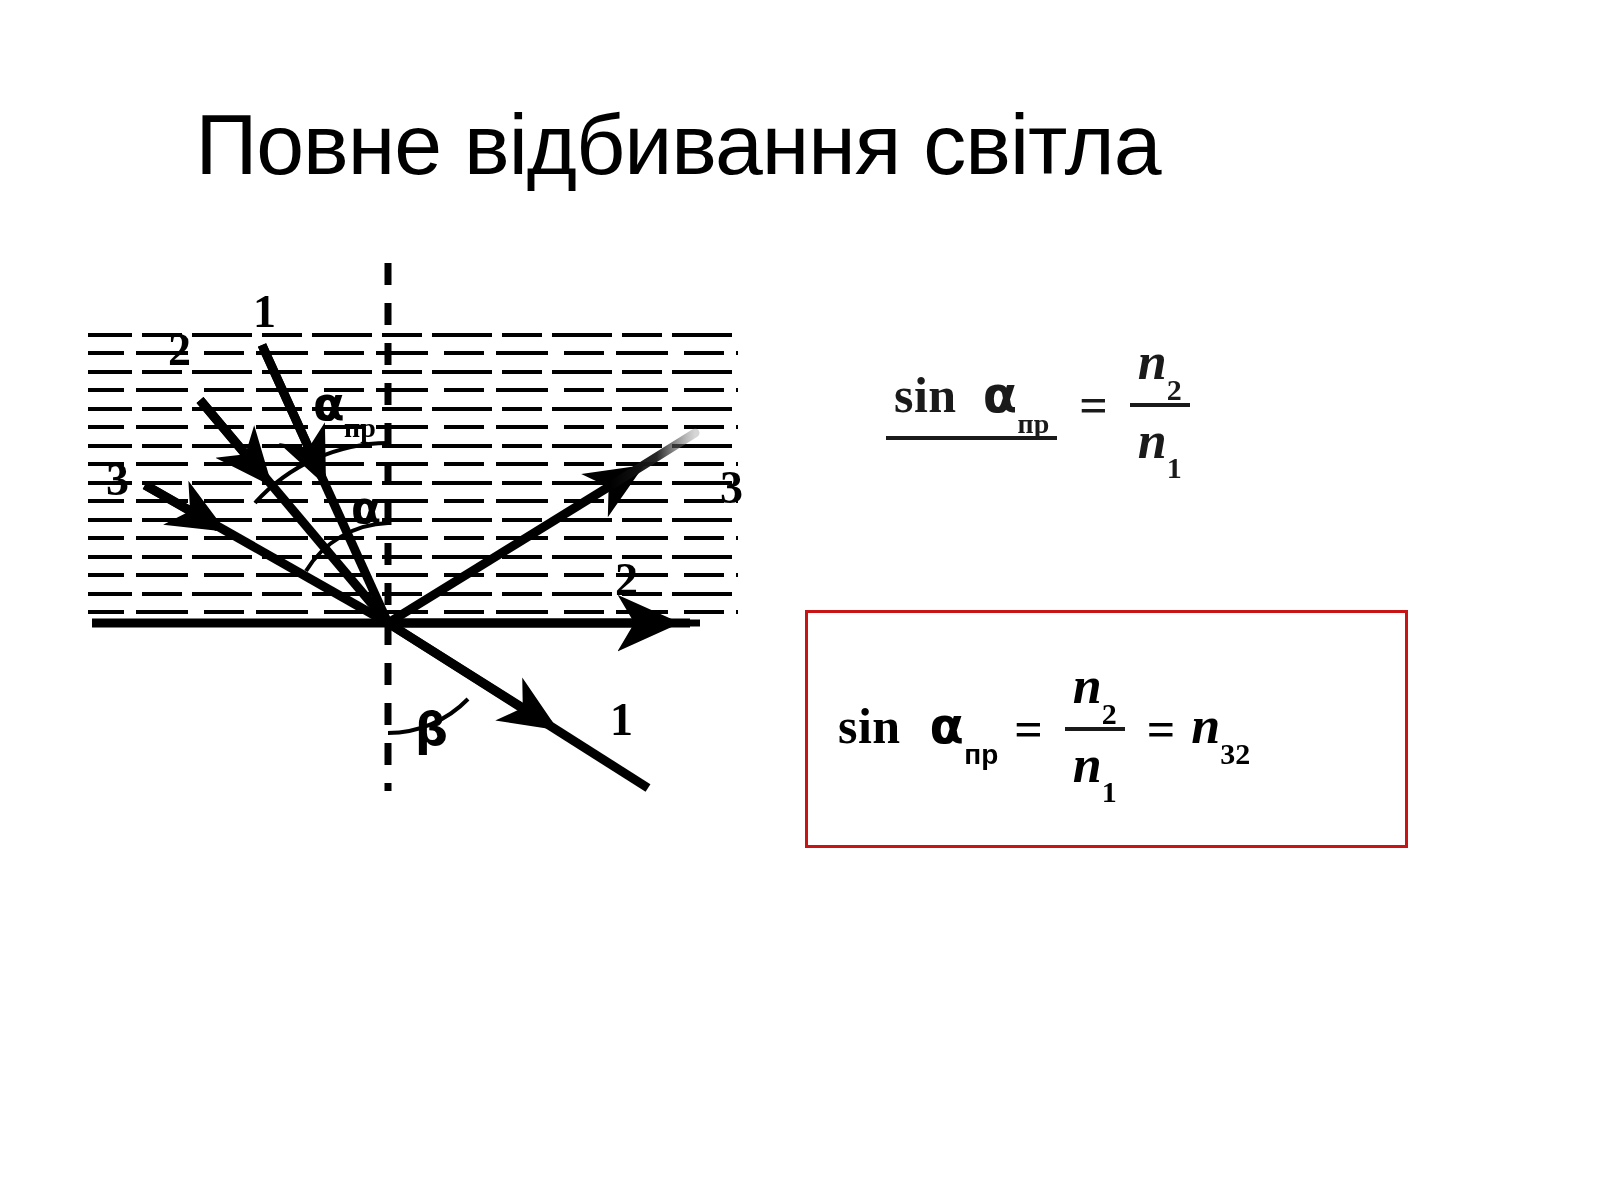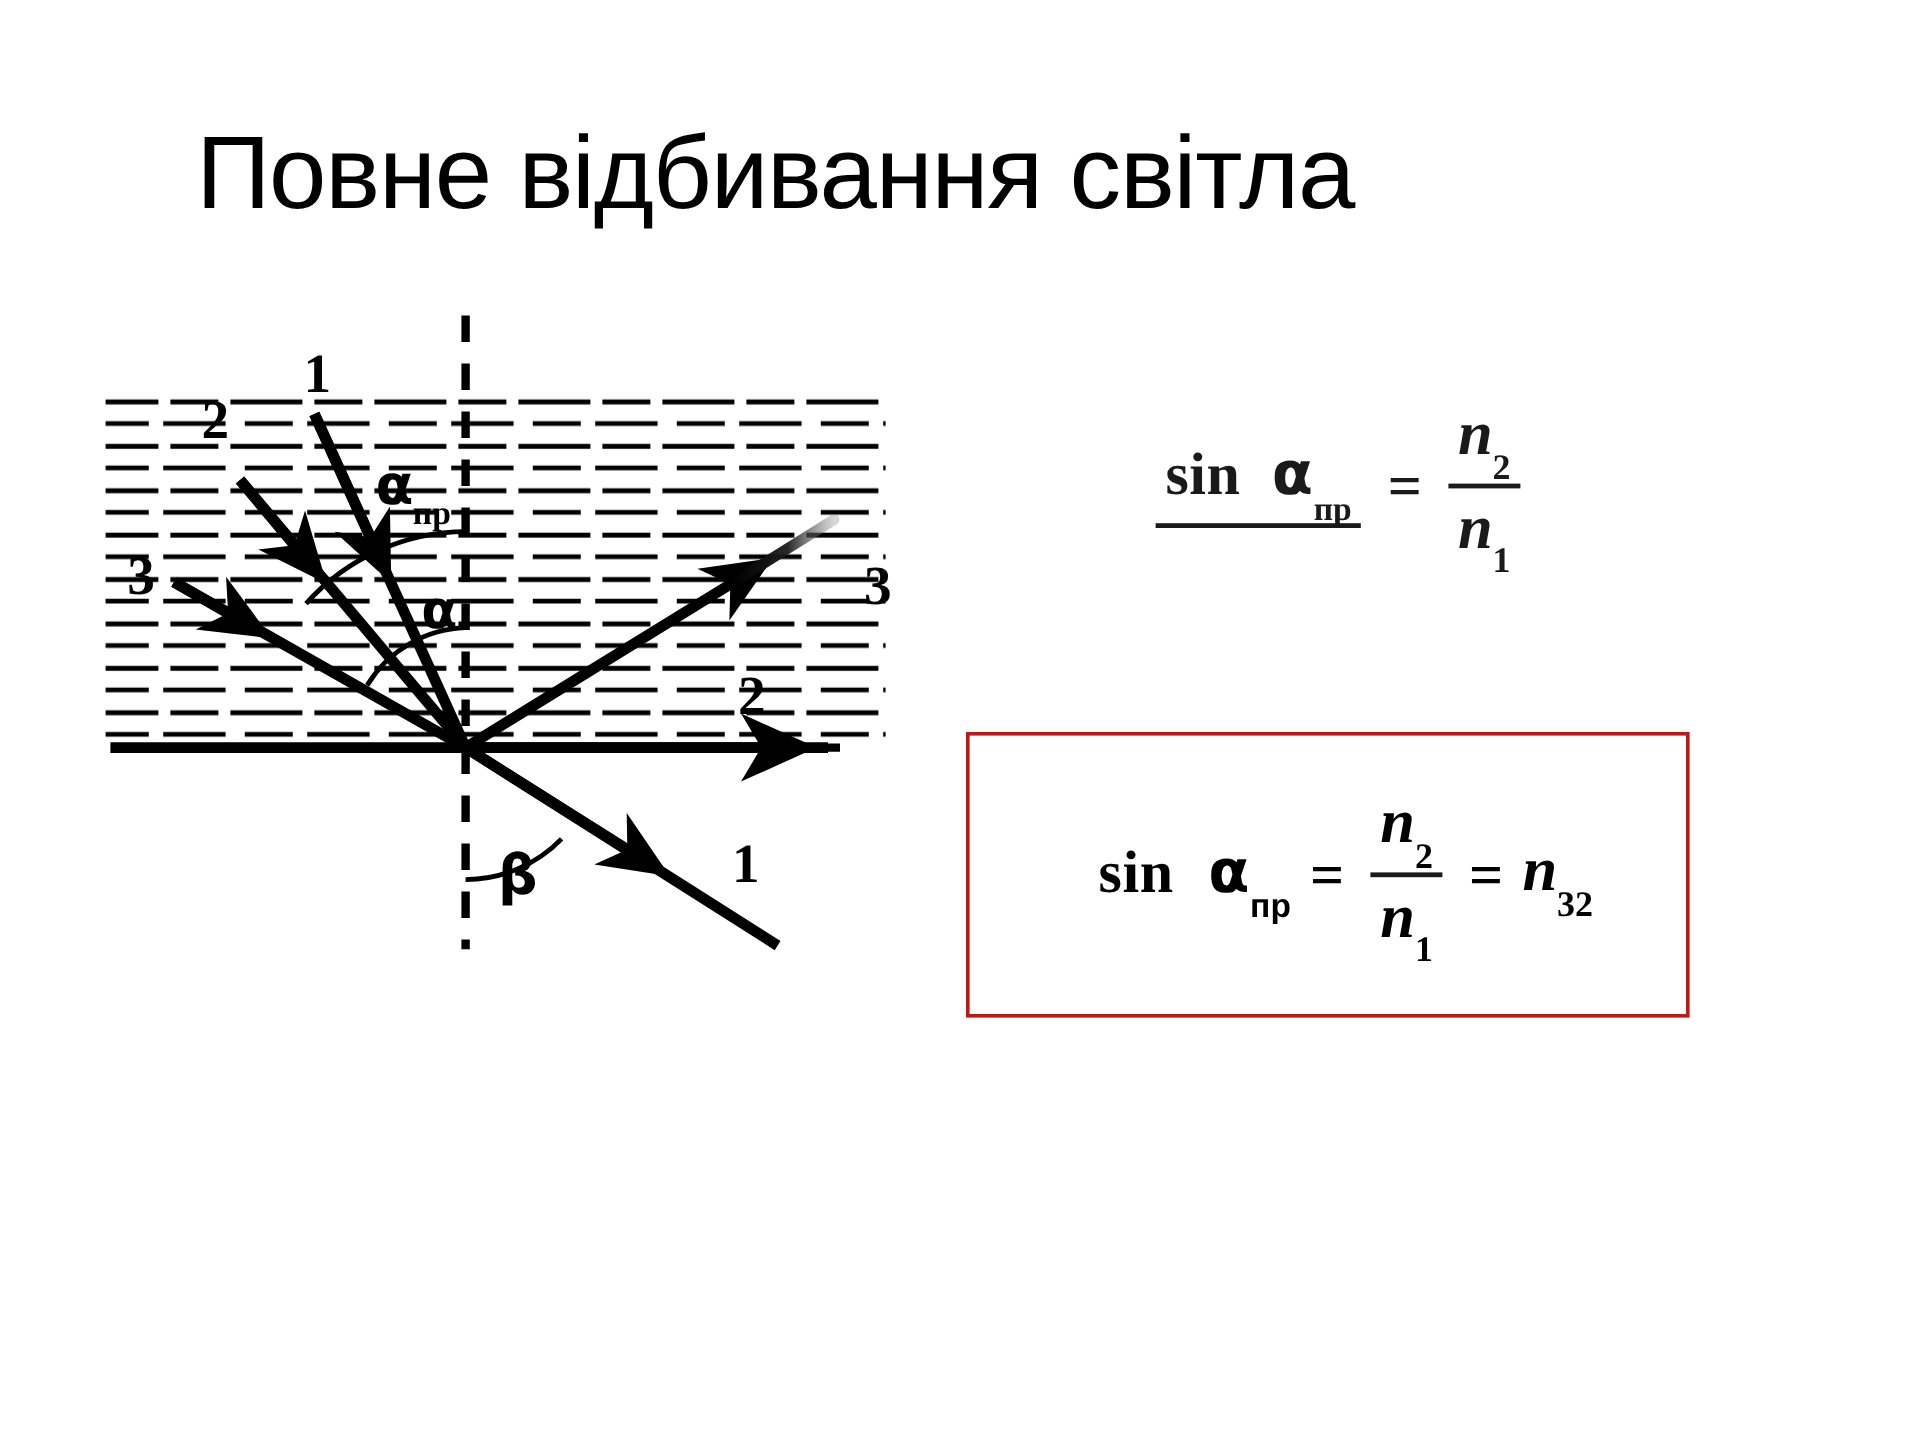--- a/index.html
+++ b/index.html
@@ -22,20 +22,21 @@
     left: 0;
     top: 95px;
     width: 1292px;
     text-align: center;
     font-family: "Liberation Sans", sans-serif;
     font-size: 86px;
     font-weight: 400;
     color: #000000;
     letter-spacing: -1px;
     white-space: nowrap;
+    padding-left: 32px;
   }
 
   
   #diagram-figure {
     position: absolute;
     left: 70px;
     top: 255px;
     width: 700px;
     height: 570px;
   }
@@ -66,21 +67,21 @@
     border: 3px solid #C71414;
     box-sizing: border-box;
     background: #ffffff;
   }
 
   
   .eqrow {
     display: flex;
     align-items: center;
     height: 100%;
-    justify-content: center;
+    justify-content: flex-start;
   }
   .term {
     font-size: 50px;
     font-weight: 700;
     font-style: normal;
     white-space: nowrap;
     letter-spacing: 0.5px;
   }
   .term .sinword {
     font-family: "Liberation Serif", serif;

